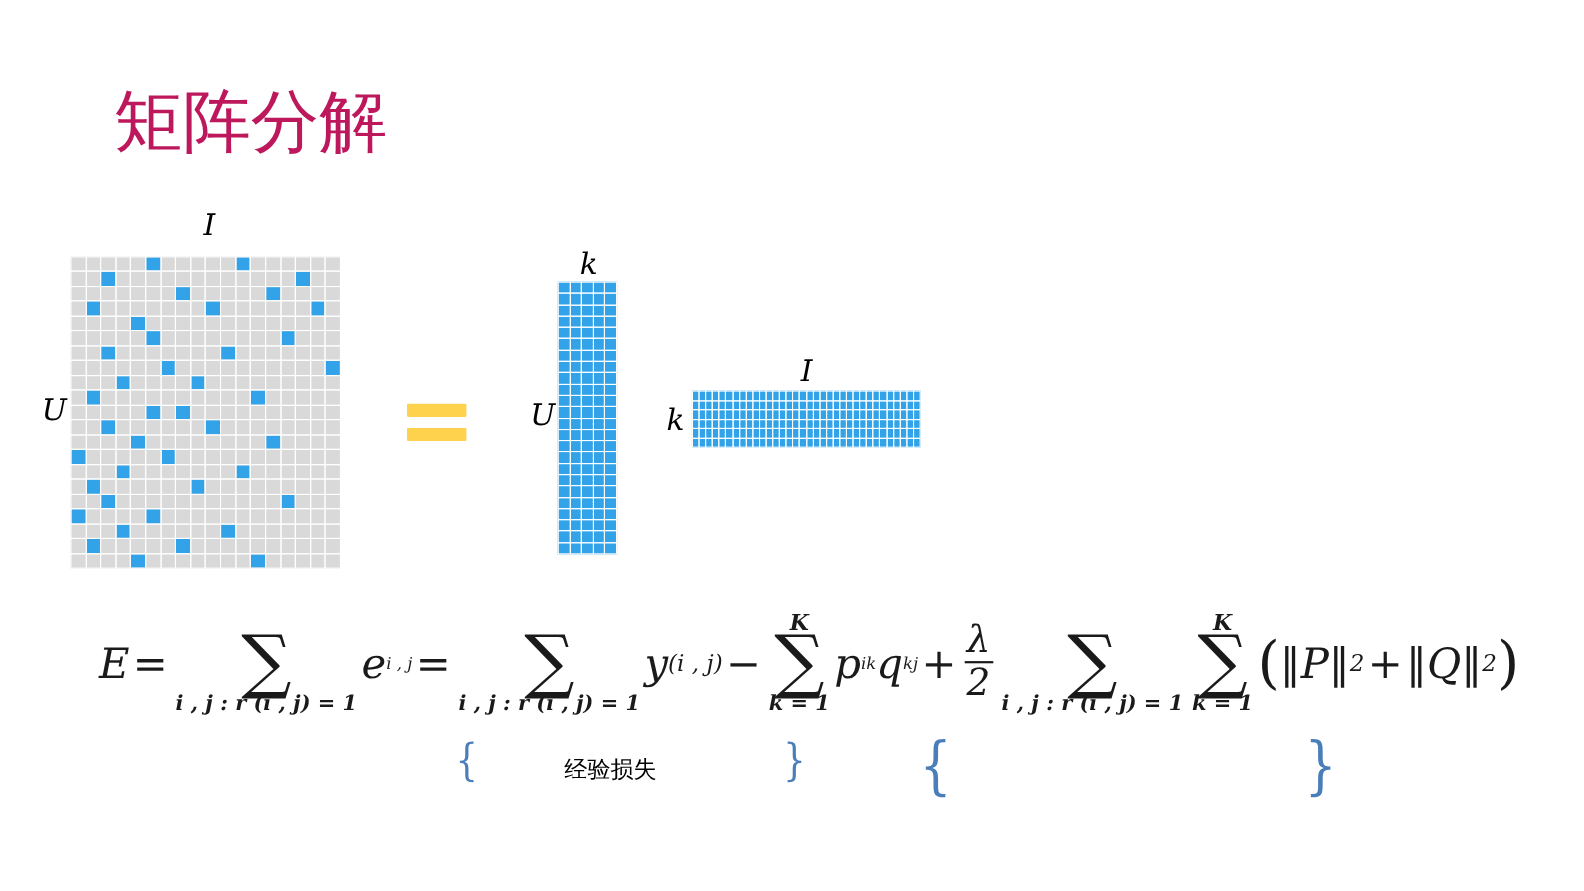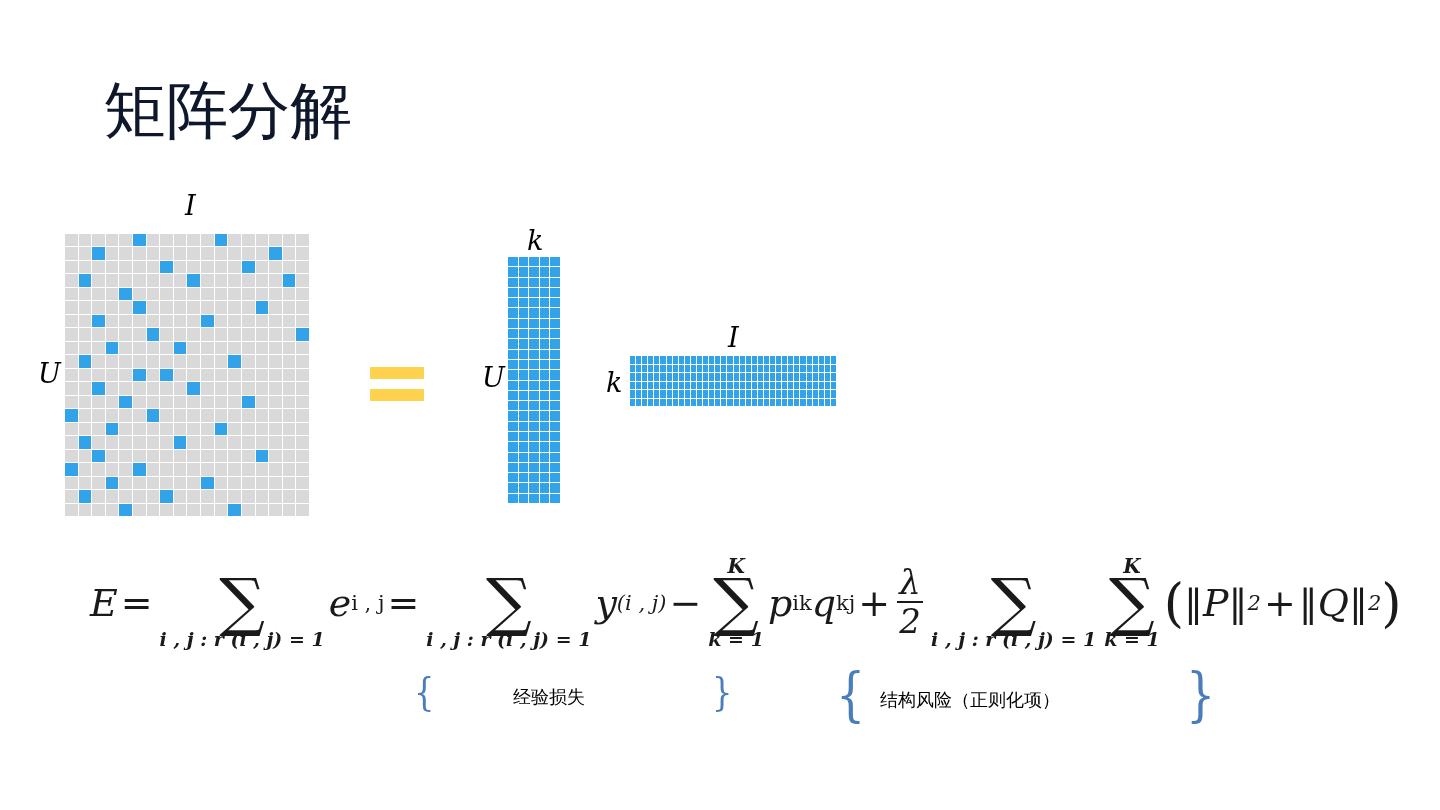--- a/index.html
+++ b/index.html
@@ -22,21 +22,21 @@
     background: #ffffff;
   }
 
   
   #title {
     position: absolute;
     left: 104px;
     top: 78px;
     font-size: 62px;
     line-height: 1.05;
-    color: #0f172a;
+    color: #be185d;
     font-family: "DejaVu Sans", sans-serif;
     white-space: nowrap;
   }
 
   
   .matrix-label {
     position: absolute;
     font-family: "DejaVu Serif", serif;
     font-style: italic;
     font-size: 27px;
@@ -163,21 +163,21 @@
     font-family: "DejaVu Serif", serif;
   }
   .bigsum .sumbot {
     font-size: 19px;
     font-style: italic;
     line-height: 1;
     margin-top: 2px;
     white-space: nowrap;
     font-weight: bold;
   }
-  .sub { font-size: 21px; vertical-align: -6px; }
+  .sub { font-size: 15px; font-style: italic; vertical-align: -6px; }
   .sup { font-size: 21px; font-style: italic; vertical-align: 14px; text-align: center; }
   .frac {
     display: inline-flex;
     flex-direction: column;
     align-items: center;
     margin: 0 4px;
     font-style: italic;
   }
   .frac .num { font-size: 34px; line-height: 1.05; }
   .frac .den {
@@ -193,21 +193,21 @@
   
   .brace {
     position: absolute;
     font-size: 46px;
     color: #4a7ebb;
     font-family: "DejaVu Serif", serif;
     transform: scaleY(1.25);
   }
   .caption {
     position: absolute;
-    font-size: 18px;
+    font-size: 21px;
     color: #000000;
     font-family: "DejaVu Sans", sans-serif;
     white-space: nowrap;
   }
   #brace-left-open   { left: 414px; top: 672px; font-size: 32px; }
   #brace-left-close  { left: 712px; top: 672px; font-size: 32px; }
   #caption-empirical { left: 513px; top: 685px; }
   #brace-right-open  { left: 836px; top: 668px; }
   #brace-right-close { left: 1186px; top: 668px; }
   #caption-structural{ left: 880px; top: 688px; }
@@ -1004,16 +1004,15 @@
       <span class="sup">2</span>
       <span class="paren">)</span>
     </div>
   </div>
 
   <div class="brace" id="brace-left-open">{</div>
   <div class="caption" id="caption-empirical">经验损失</div>
   <div class="brace" id="brace-left-close">}</div>
 
   <div class="brace" id="brace-right-open">{</div>
-  <div class="caption" id="caption-structural">结构风险（正则化项）</div>
   <div class="brace" id="brace-right-close">}</div>
 
 </div>
 
 </body></html>

